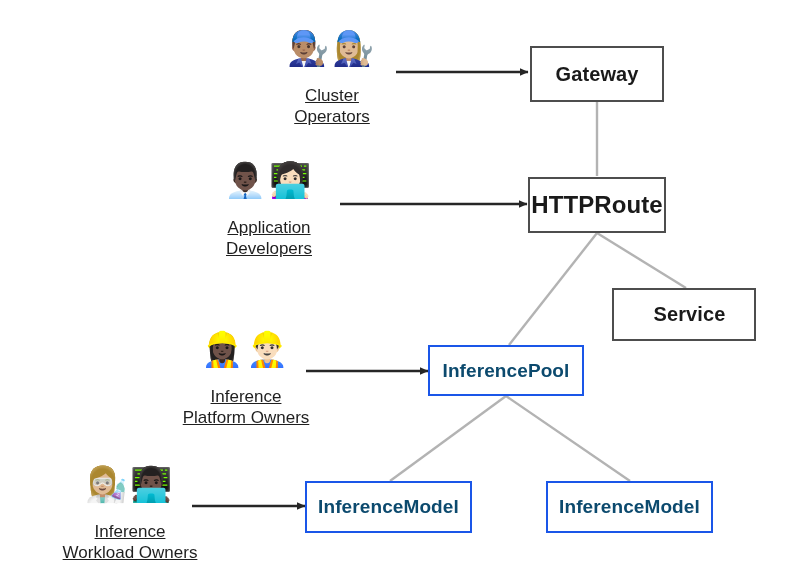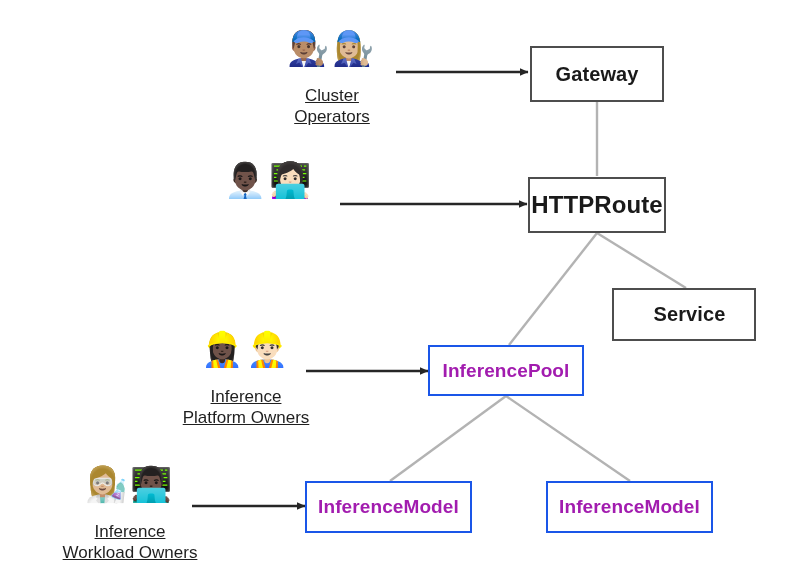--- a/index.html
+++ b/index.html
@@ -34,21 +34,21 @@
     font-weight: bold;
     letter-spacing: 0.1px;
     white-space: nowrap;
   }
   .node.dark {
     border: 2px solid #4d4d4d;
     color: #1a1a1a;
   }
   .node.blue {
     border: 2.5px solid #1a56e8;
-    color: #a21caf;
+    color: #0c4a6e;
   }
   .persona {
     position: absolute;
     display: flex;
     flex-direction: column;
     align-items: center;
     text-align: center;
     color: #1f1f1f;
   }
   .persona .emojis {
@@ -92,20 +92,22 @@
   </svg>
 
   <div class="persona" style="left:252px; top:28px; width:160px;">
     <span class="emojis">👨🏽‍🔧👩🏼‍🔧</span>
     <span class="plabel">Cluster
 Operators</span>
   </div>
 
   <div class="persona" style="left:189px; top:160px; width:160px;">
     <span class="emojis">👨🏿‍💼👩🏻‍💻</span>
+    <span class="plabel">Application
+Developers</span>
   </div>
 
   <div class="persona" style="left:158px; top:329px; width:176px;">
     <span class="emojis">👷🏿‍♀️👷🏻‍♂️</span>
     <span class="plabel">Inference
 Platform Owners</span>
   </div>
 
   <div class="persona" style="left:40px; top:464px; width:180px;">
     <span class="emojis">👩🏼‍🔬👨🏿‍💻</span>

